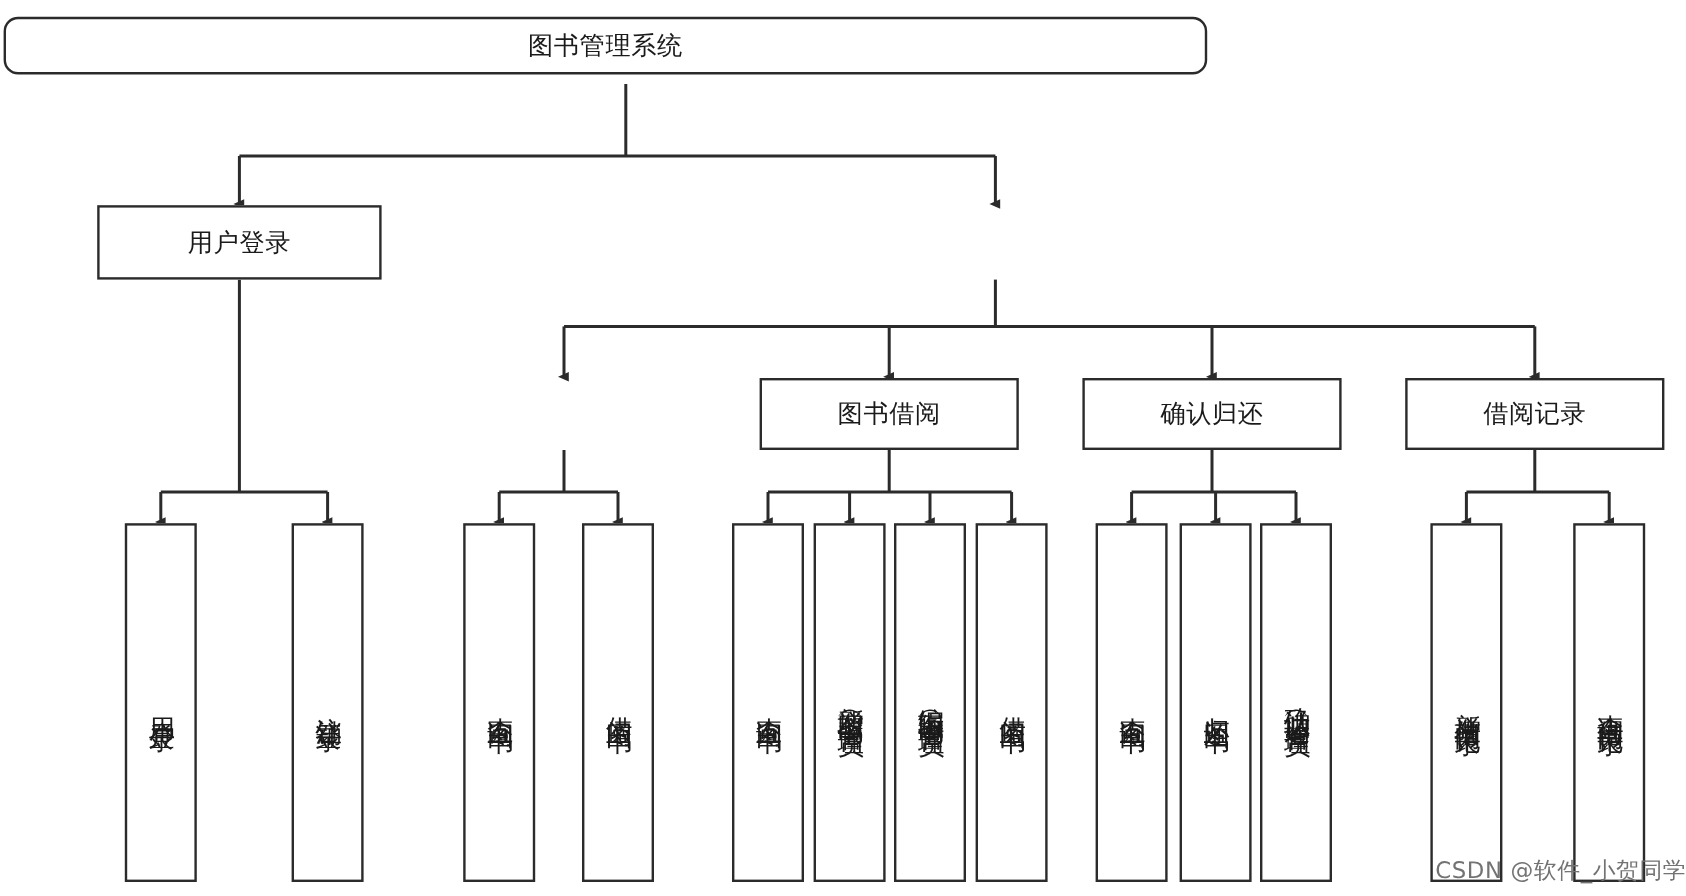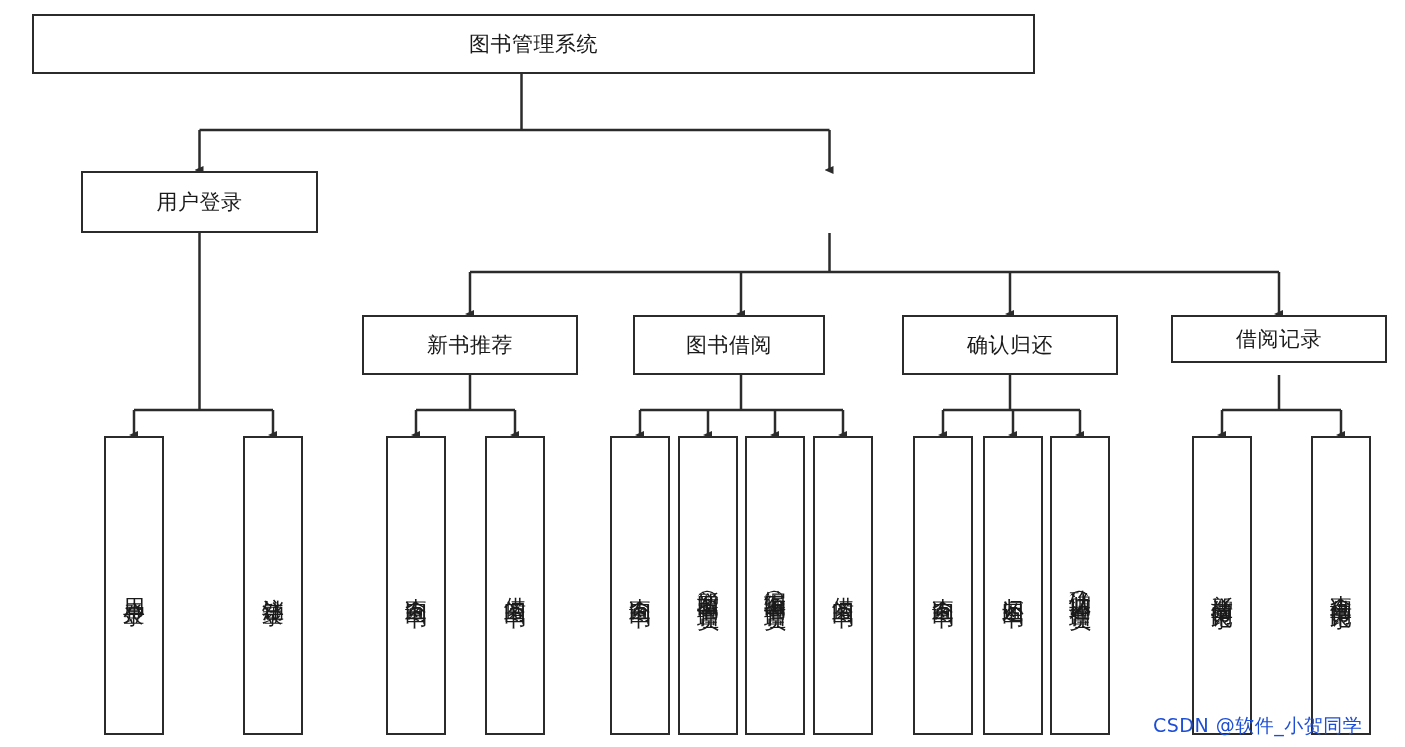--- a/index.html
+++ b/index.html
@@ -105,38 +105,35 @@
         <path d="M943,410 L943,435" marker-end="url(#arrow)"></path>
         <path d="M1013,410 L1013,435" marker-end="url(#arrow)"></path>
         <path d="M1080,410 L1080,435" marker-end="url(#arrow)"></path>
         <path d="M1279,375 L1279,410"></path>
         <path d="M1222,410 L1341,410"></path>
         <path d="M1222,410 L1222,435" marker-end="url(#arrow)"></path>
         <path d="M1341,410 L1341,435" marker-end="url(#arrow)"></path>
       </g>
   </svg>
 
-  <div class="node horiz" style="left: 32px; top: 14px; width: 1003px; height: 60px;">
+  <div class="node horiz" style="left: 3px; top: 14px; width: 1003px; height: 48px; border-radius: 12px;">
     <span class="label">图书管理系统</span>
   </div>
 
   <div class="node horiz" style="left: 81px; top: 171px; width: 237px; height: 62px;">
     <span class="label">用户登录</span>
   </div>
 
-  <div class="node horiz" style="left: 362px; top: 315px; width: 216px; height: 60px;">
-    <span class="label">新书推荐</span>
-  </div>
-  <div class="node horiz" style="left: 633px; top: 315px; width: 192px; height: 60px;">
+  <div class="node horiz" style="left: 633px; top: 315px; width: 216px; height: 60px;">
     <span class="label">图书借阅</span>
   </div>
   <div class="node horiz" style="left: 902px; top: 315px; width: 216px; height: 60px;">
     <span class="label">确认归还</span>
   </div>
-  <div class="node horiz" style="left: 1171px; top: 315px; width: 216px; height: 48px;">
+  <div class="node horiz" style="left: 1171px; top: 315px; width: 216px; height: 60px;">
     <span class="label">借阅记录</span>
   </div>
 
   <div class="node vert" style="left: 104px; top: 436px; width: 60px; height: 299px;">
     <span class="label">用户登录</span>
   </div>
   <div class="node vert" style="left: 243px; top: 436px; width: 60px; height: 299px;">
     <span class="label">注销登录</span>
   </div>
   <div class="node vert" style="left: 386px; top: 436px; width: 60px; height: 299px;">
@@ -166,15 +163,15 @@
   <div class="node vert" style="left: 1050px; top: 436px; width: 60px; height: 299px;">
     <span class="label">确认归还（管理员）</span>
   </div>
   <div class="node vert" style="left: 1192px; top: 436px; width: 60px; height: 299px;">
     <span class="label">新增借阅记录</span>
   </div>
   <div class="node vert" style="left: 1311px; top: 436px; width: 60px; height: 299px;">
     <span class="label">查询借阅记录</span>
   </div>
 
-  <div class="watermark" style="left: 1153px; top: 713px; color: #1d4ed8;">CSDN @软件_小贺同学</div>
+  <div class="watermark" style="left: 1196px; top: 713px; color: #737373;">CSDN @软件_小贺同学</div>
 
 </div>
 
 </body></html>

